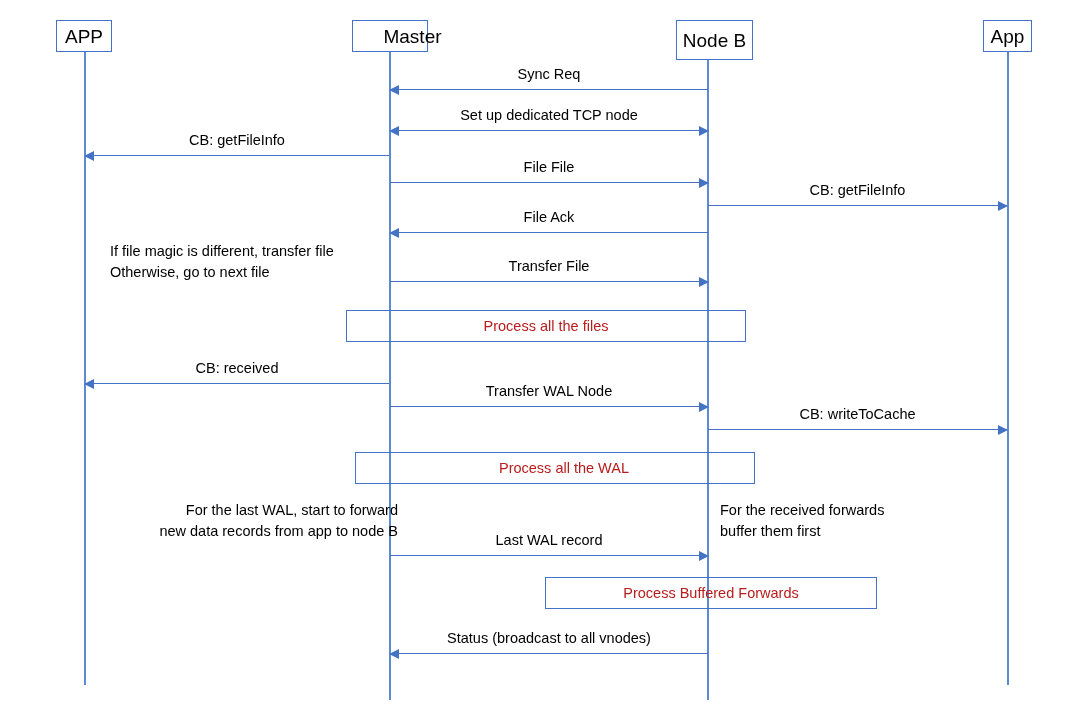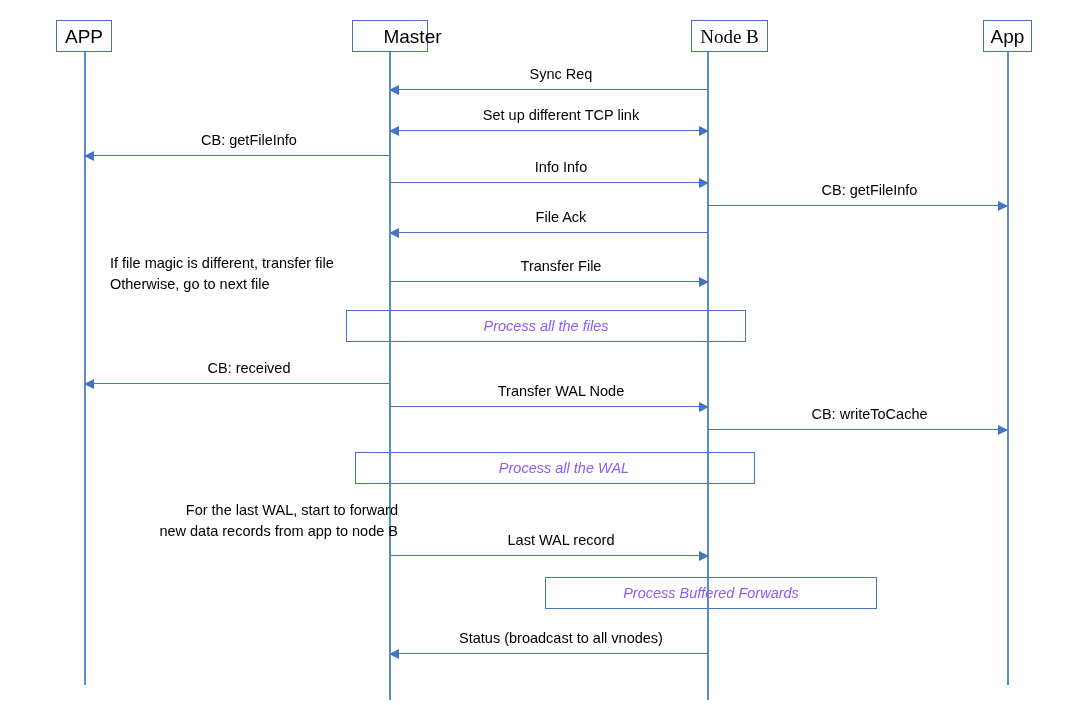--- a/index.html
+++ b/index.html
@@ -59,42 +59,41 @@
   .msg .head.right {
     right: -1px;
     border-left: 10px solid #4472c4;
   }
   .msg .head.left {
     left: -1px;
     border-right: 10px solid #4472c4;
   }
   .msg .label {
     position: absolute;
-    left: 12px;
+    left: 0;
     width: 100%;
     bottom: 7px;
     text-align: center;
     font-size: 14.5px;
     color: #000000;
     white-space: nowrap;
   }
 
   
   .process-box {
     position: absolute;
     box-sizing: border-box;
     border: 1.5px solid #4472c4;
     background: transparent;
     display: flex;
     align-items: center;
     justify-content: center;
     font-size: 14.5px;
-    color: #8b5cf6;
+    color: #b91c1c;
     white-space: nowrap;
-    font-style: italic;
   }
 
   
   .note {
     position: absolute;
     font-size: 14.5px;
     color: #000000;
     line-height: 1.45;
     white-space: pre-line;
   }
@@ -110,51 +109,51 @@
   <div class="lifeline" style="left:1007px;top:52px;  height:633px;"></div>
 
   <div class="actor-box" style="left:56px;  top:20px; width:56px;  height:32px;">
     <span>APP</span>
   </div>
 
   <div class="actor-box" style="left:352px; top:20px; width:76px;  height:32px;padding-left:45px;">
     <span>Master</span>
   </div>
 
-  <div class="actor-box" style="left:691px; top:20px; width:77px;  height:32px;font-family:Liberation Serif, serif;">
+  <div class="actor-box" style="left:676px; top:20px; width:77px;  height:40px;">
     <span>Node B</span>
   </div>
 
   <div class="actor-box" style="left:983px; top:20px; width:49px;  height:32px;">
     <span>App</span>
   </div>
 
   <div class="msg" style="left:390px; top:89px; width:318px;">
     <div class="line"></div>
     <div class="head left"></div>
     <div class="label">Sync Req</div>
   </div>
 
   <div class="msg" style="left:390px; top:130px; width:318px;">
     <div class="line"></div>
     <div class="head left"></div>
     <div class="head right"></div>
-    <div class="label">Set up different TCP link</div>
+    <div class="label">Set up dedicated TCP node</div>
   </div>
 
   <div class="msg" style="left:85px; top:155px; width:304px;">
     <div class="line"></div>
     <div class="head left"></div>
     <div class="label">CB: getFileInfo</div>
   </div>
 
   <div class="msg" style="left:390px; top:182px; width:318px;">
     <div class="line"></div>
     <div class="head right"></div>
-    <div class="label">Info Info</div>
+    <div class="label">File File</div>
   </div>
 
   <div class="msg" style="left:708px; top:205px; width:299px;">
     <div class="line"></div>
     <div class="head right"></div>
     <div class="label">CB: getFileInfo</div>
   </div>
 
   <div class="msg" style="left:390px; top:232px; width:318px;">
     <div class="line"></div>
@@ -203,20 +202,22 @@
   </div>
 
   <div class="process-box" style="left:355px; top:452px; width:400px; height:32px;padding-left:18px;">
     <span>Process all the WAL</span>
   </div>
 
   <div class="process-box" style="left:545px; top:577px; width:332px; height:32px;">
     <span>Process Buffered Forwards</span>
   </div>
 
-  <div class="note" style="left:110px; top:253px; width:280px;">If file magic is different, transfer file
+  <div class="note" style="left:110px; top:241px; width:280px;">If file magic is different, transfer file
 Otherwise, go to next file</div>
 
   <div class="note" style="left:108px; top:500px; width:290px;text-align:right;">For the last WAL, start to forward
 new data records from app to node B</div>
 
+  <div class="note" style="left:720px; top:500px; width:230px;">For the received forwards
+buffer them first</div>
 
 </div>
 
 </body></html>

